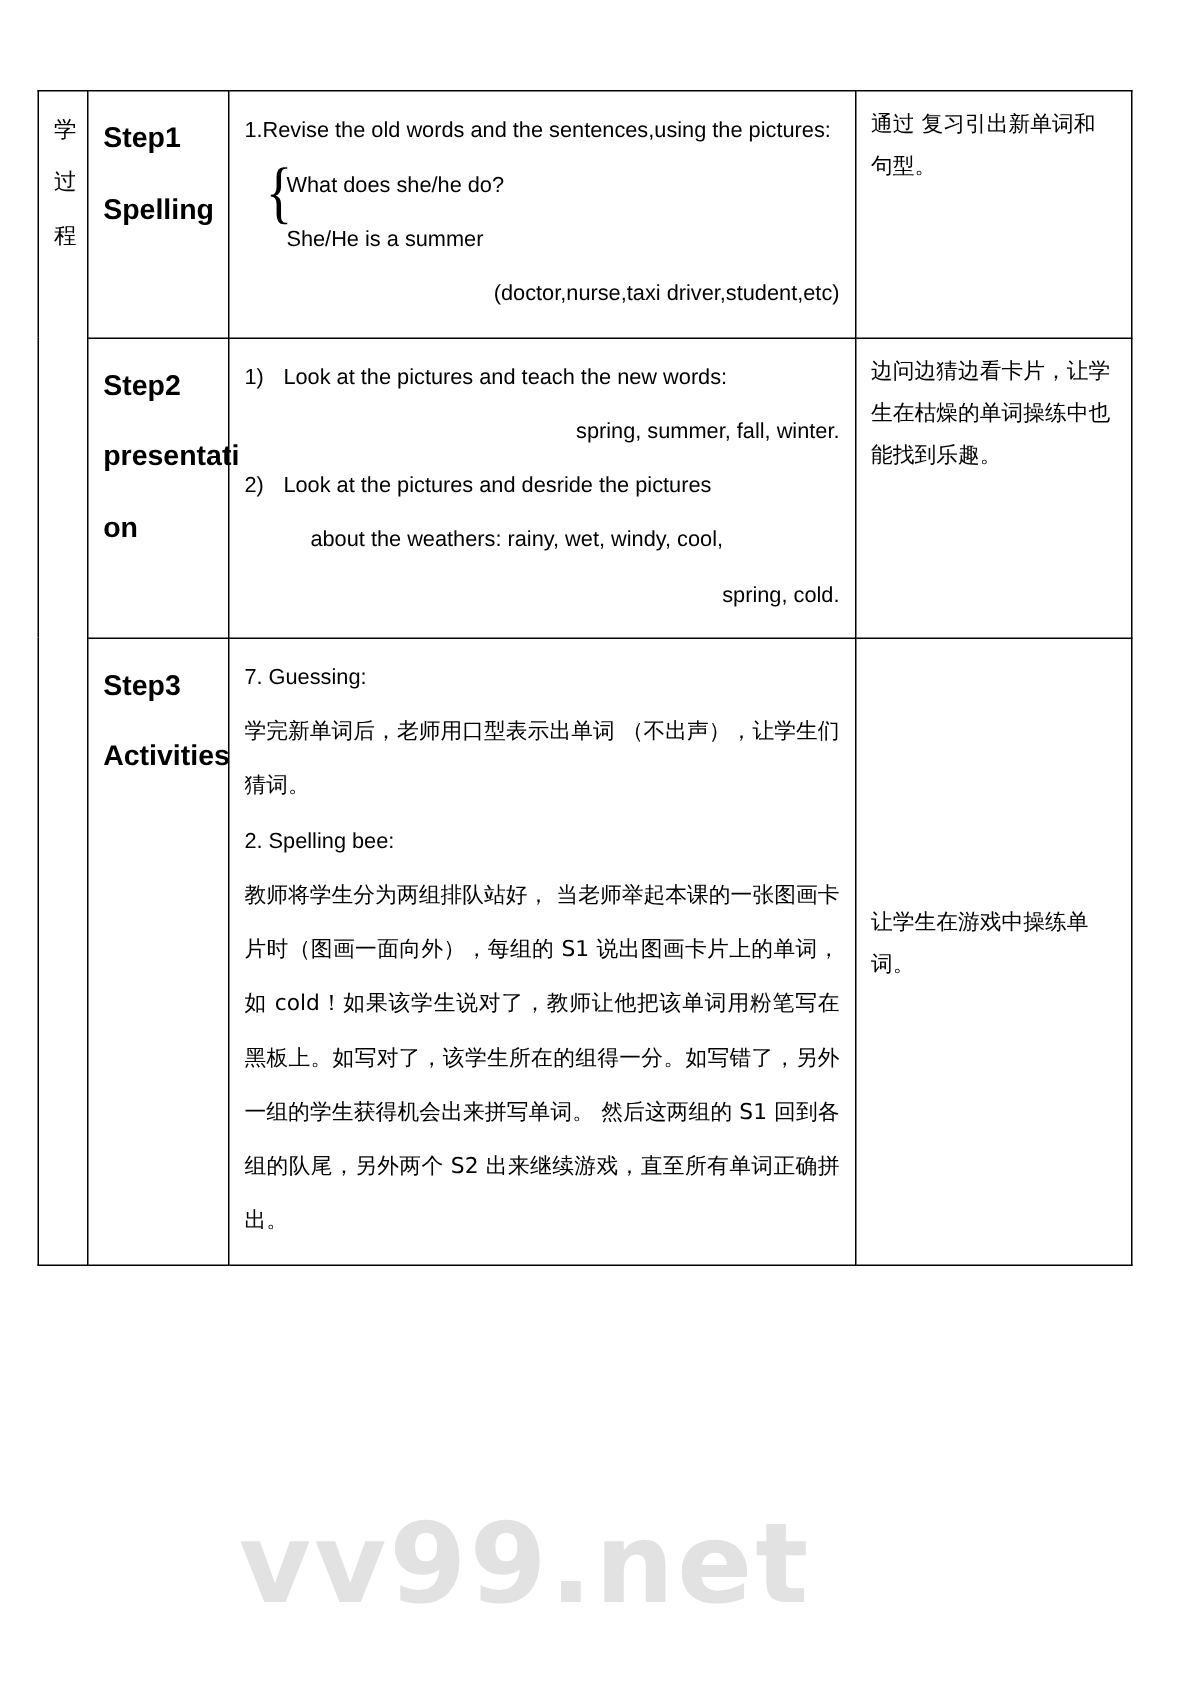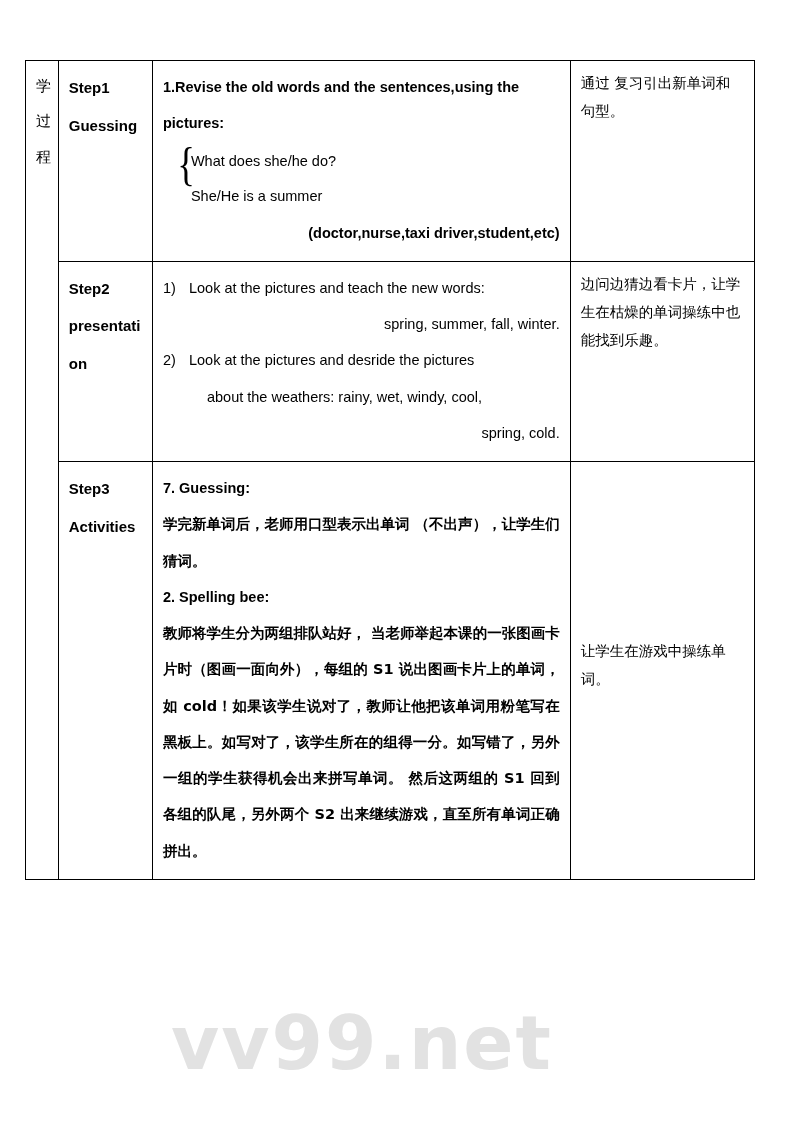--- a/index.html
+++ b/index.html
@@ -43,29 +43,28 @@
 
   .vert-label {
     font-size: 15px;
     line-height: 2.35;
     letter-spacing: 0;
   }
   .vert-label span { display: block; }
 
   .step-title {
     font-weight: bold;
-    font-size: 15px;
+    font-size: 19px;
     line-height: 2.5;
   }
   .step-title .line { display: block; }
 
   .main-cell p {
     margin: 0 0 0 0;
     line-height: 2.5;
-    font-weight: bold;
   }
   .indent-1 { padding-left: 18px; text-align: right; }
 
   .brace-block {
     position: relative;
     padding-left: 28px;
     margin-top: 2px;
   }
   .brace-block .brace {
     position: absolute;
@@ -93,21 +92,21 @@
   .note-cell {
     font-size: 14.5px;
     line-height: 2.45;
   }
   .note-cell.mid-align { vertical-align: middle; padding-top: 0; }
 
   .cjk { font-family: "DejaVu Sans", "Liberation Sans", sans-serif; }
 
   .watermark {
     position: absolute;
-    left: 16px;
+    left: 4px;
     top: 1000px;
     width: 692px;
     text-align: center;
     font-size: 74px;
     font-weight: bold;
     color: #e2e2e2;
     letter-spacing: 2px;
     font-family: "DejaVu Sans", sans-serif;
     user-select: none;
   }
@@ -130,21 +129,21 @@
         <td class="col-label" rowspan="3">
           <div class="vert-label cjk">
             <span>学</span>
             <span>过</span>
             <span>程</span>
           </div>
         </td>
         <td class="col-step">
           <div class="step-title">
             <span class="line">Step1</span>
-            <span class="line">Guessing</span>
+            <span class="line">Spelling</span>
           </div>
         </td>
         <td class="col-main main-cell">
           <p>1.Revise the old words and the sentences,using the pictures:</p>
           <div class="brace-block">
             <span class="brace">{</span>
             <div class="bline">What does she/he do?</div>
             <div class="bline">She/He is a summer</div>
           </div>
           <p class="indent-1">(doctor,nurse,taxi driver,student,etc)</p>

